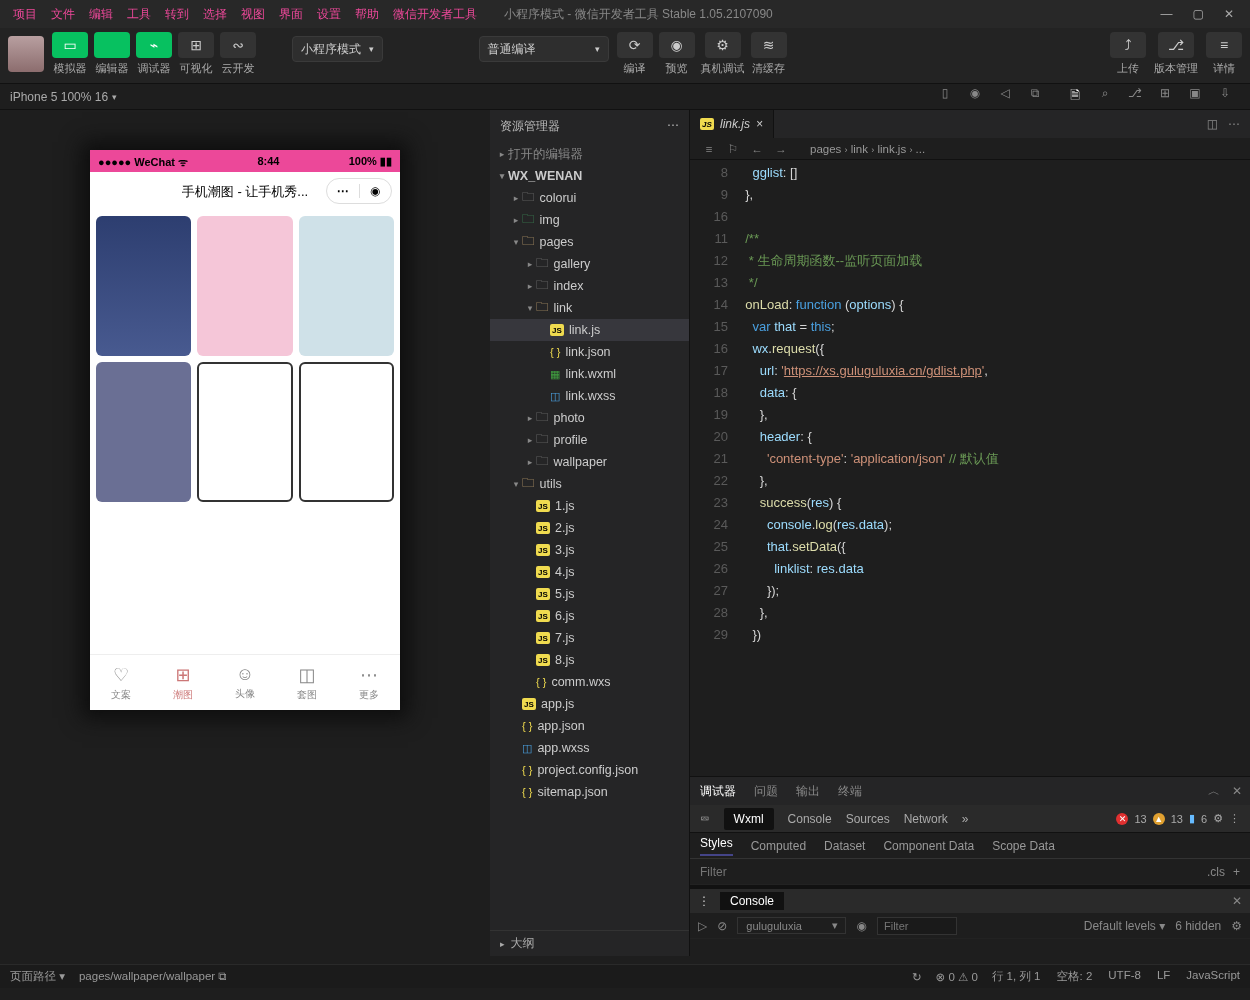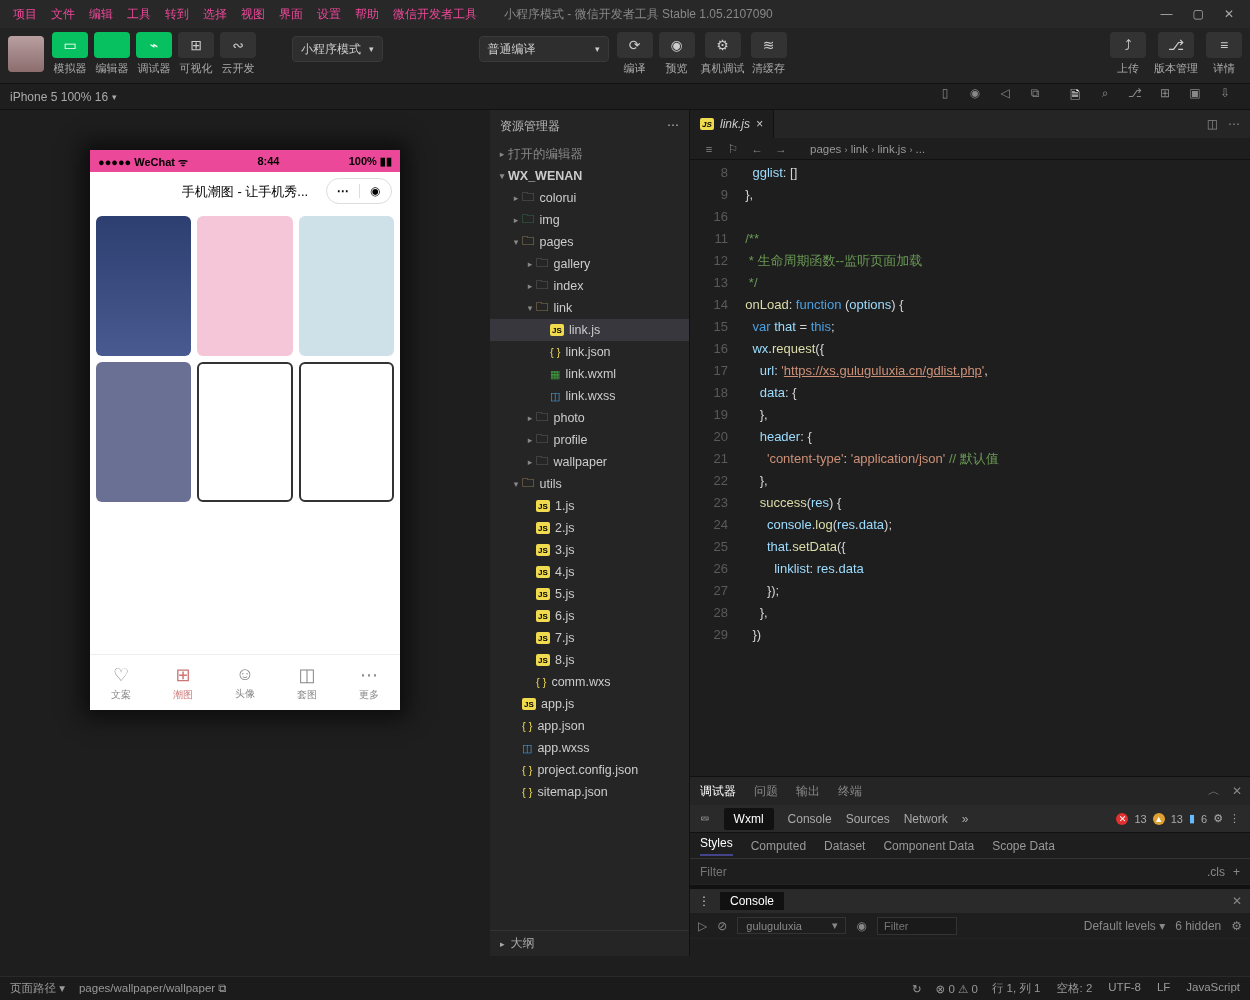--- a/index.html
+++ b/index.html
@@ -84,21 +84,21 @@
 .console-head .rt { margin-left:auto; color:#888;}
 .console-ctrl { height:26px; display:flex; align-items:center; padding:0 8px; gap:10px; color:#888; border-bottom:1px solid #222;}
 .console-ctrl .sel { border:1px solid #333; padding:1px 8px; font-size:11px; display:flex; align-items:center; gap:30px;}
 .console-ctrl input { background:#1a1a1a; border:1px solid #333; color:#ccc; font-size:11px; padding:2px 6px; width:80px;}
 .console-ctrl .rt { margin-left:auto; display:flex; gap:10px; align-items:center;}
 .console-body { flex:1; background:#3a0f0f; font-family:Consolas,monospace; font-size:11.5px; padding:4px 8px; color:#f08080; line-height:16px; position:relative;}
 .console-body .link { color:#6bb0f0; text-decoration:underline;}
 .console-body .env { color:#d0b060; }
 .console-body::after { content:""; position:absolute; left:0; right:0; bottom:0; height:18px; background:#1e1e1e; }
 .prmpt { position:absolute; left:6px; bottom:2px; color:#4aa0e0; font-family:Consolas,monospace;}
-.statusbar { position:absolute; left:0; right:0; bottom:0; height:24px; background:#1b1b1b; border-top:1px solid #2a2a2a; display:flex; align-items:center; padding:0 10px; color:#999; font-size:11.5px; gap:14px;}
+.statusbar { position:absolute; left:0; right:0; bottom:12px; height:24px; background:#1b1b1b; border-top:1px solid #2a2a2a; display:flex; align-items:center; padding:0 10px; color:#999; font-size:11.5px; gap:14px;}
 .statusbar .rt { margin-left:auto; display:flex; gap:16px; }
 .chev { font-size:9px; }
 </style>
 </head>
 <body>
 
 <div class="titlebar">
   <div class="menu" id="menus"><span>项目</span><span>文件</span><span>编辑</span><span>工具</span><span>转到</span><span>选择</span><span>视图</span><span>界面</span><span>设置</span><span>帮助</span><span>微信开发者工具</span></div>
   <div class="title-text">小程序模式 - 微信开发者工具 Stable 1.05.2107090</div>
   <div class="wincontrols">

